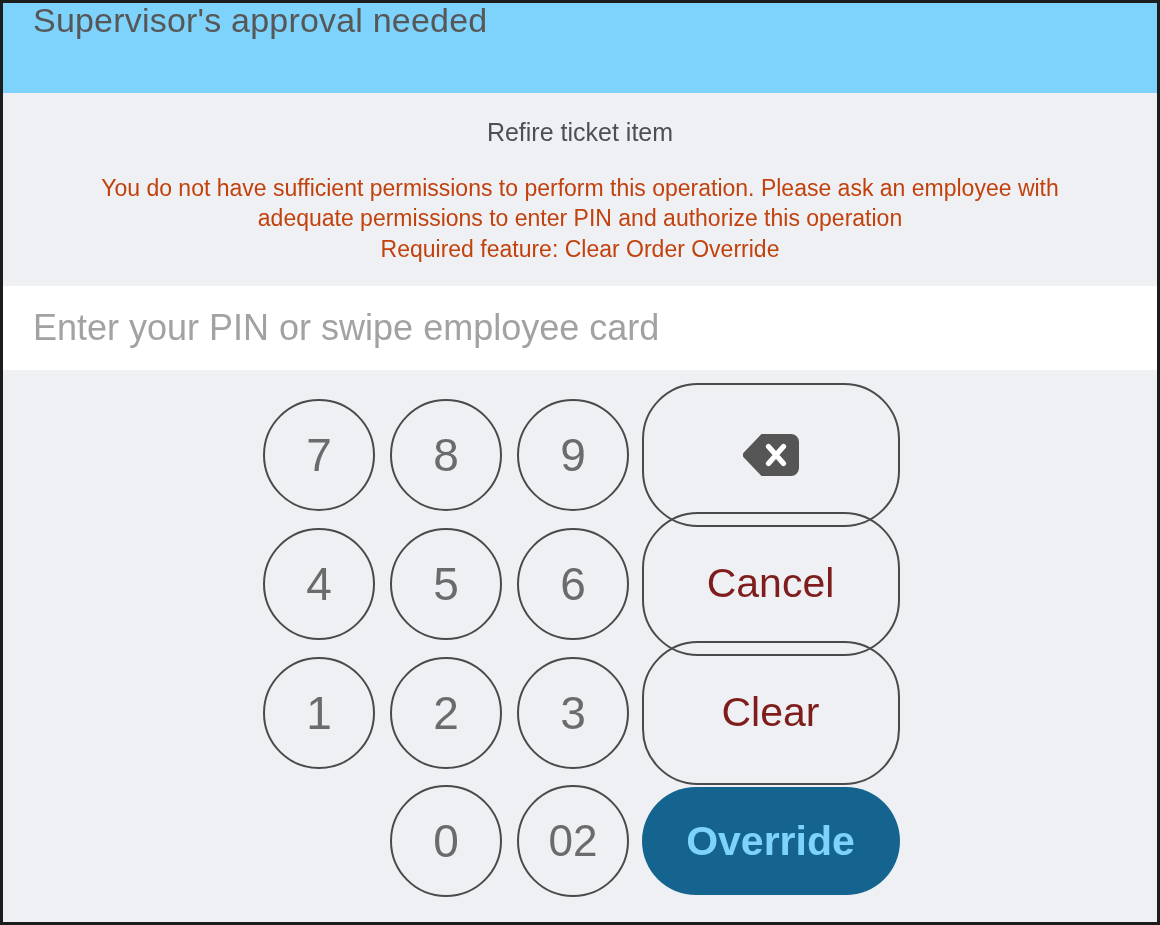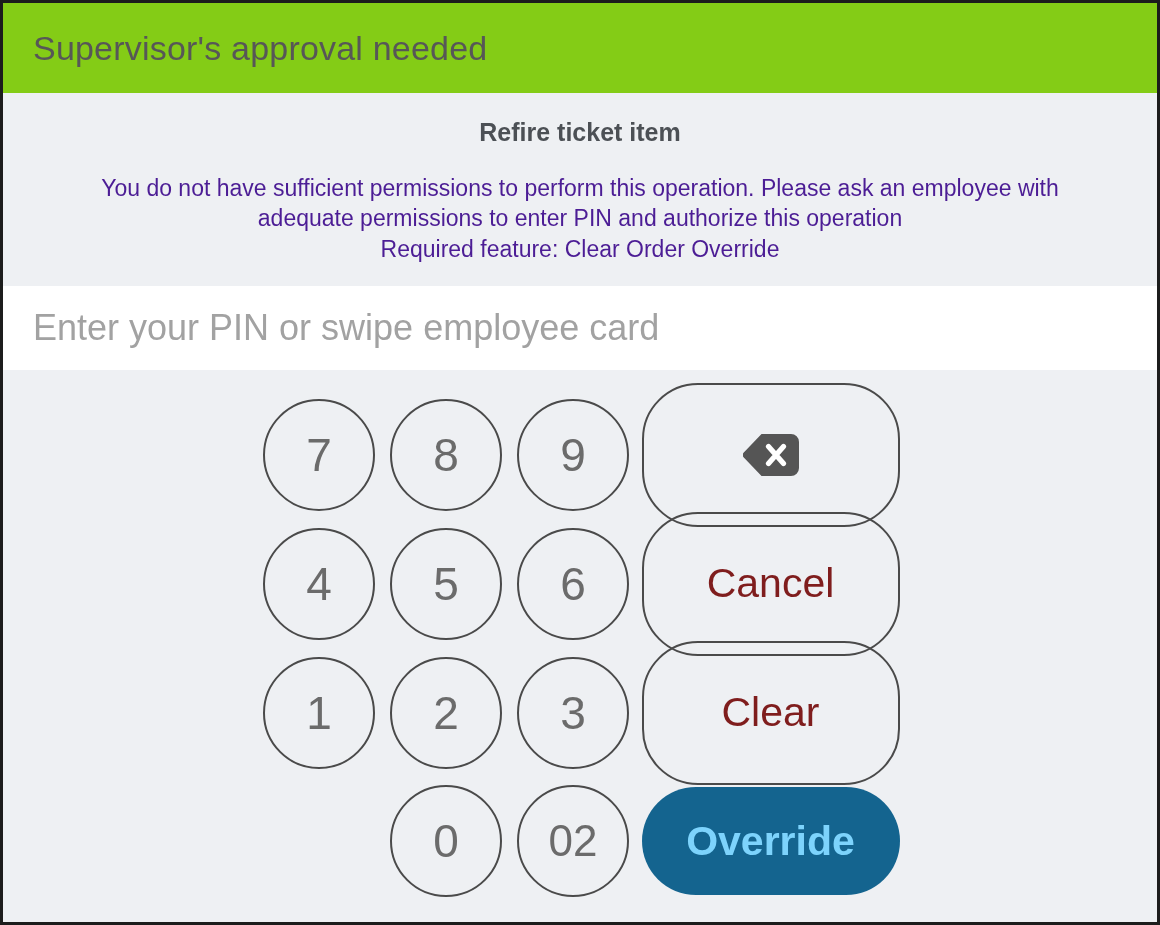--- a/index.html
+++ b/index.html
@@ -17,50 +17,50 @@
     height: 925px;
     box-sizing: border-box;
     border: 3px solid #1c1c1c;
     background: #eef0f3;
     overflow: hidden;
   }
 
   
   #header-bar {
     height: 90px;
-    background: #84cc16;
-    display: flex;
-    align-items: center;
+    background: #7dd3fc;
+    display: flex;
+    align-items: flex-start;
     padding: 0 30px;
     box-sizing: border-box;
   }
   #header-title {
     font-size: 34px;
     color: #575757;
     letter-spacing: 0.2px;
     line-height: 1;
   }
 
   
   #message-block {
     background: #eef0f3;
     padding: 26px 30px 22px 30px;
     text-align: center;
     box-sizing: border-box;
   }
   #operation-title {
     font-size: 25px;
-    font-weight: bold;
+    font-weight: normal;
     color: #4c5055;
     margin-bottom: 26px;
     line-height: 1.1;
   }
   .message-line {
     font-size: 23px;
-    color: #4c1d95;
+    color: #c2410c;
     line-height: 1.33;
     max-width: 1060px;
     margin: 0 auto;
   }
 
   
   #pin-input-wrap {
     background: #ffffff;
     height: 84px;
     display: flex;

